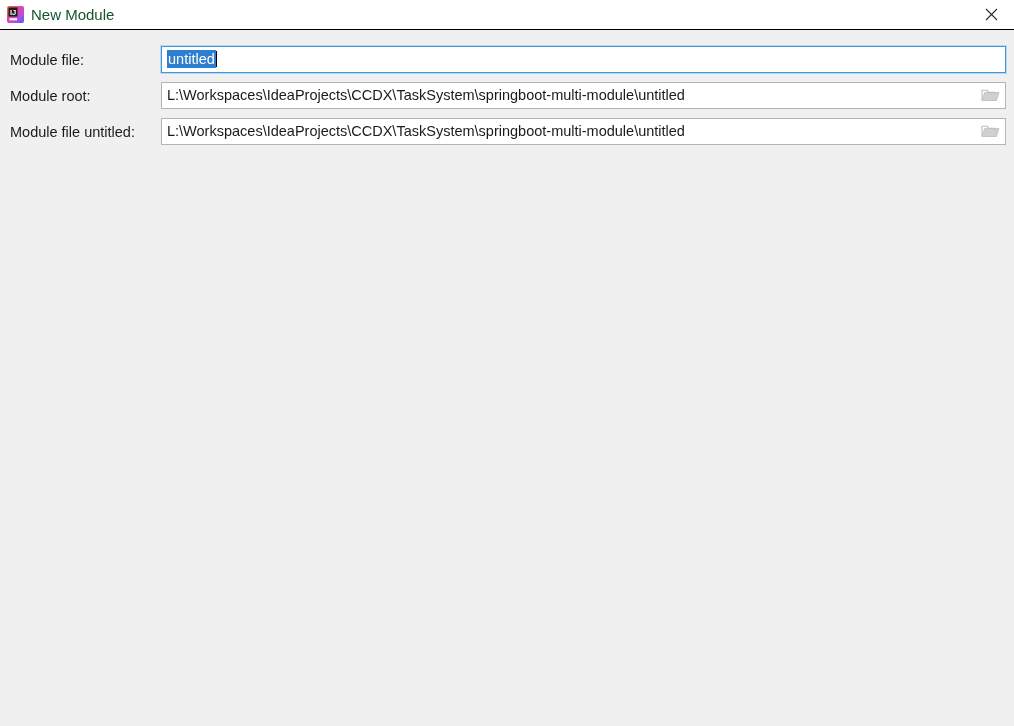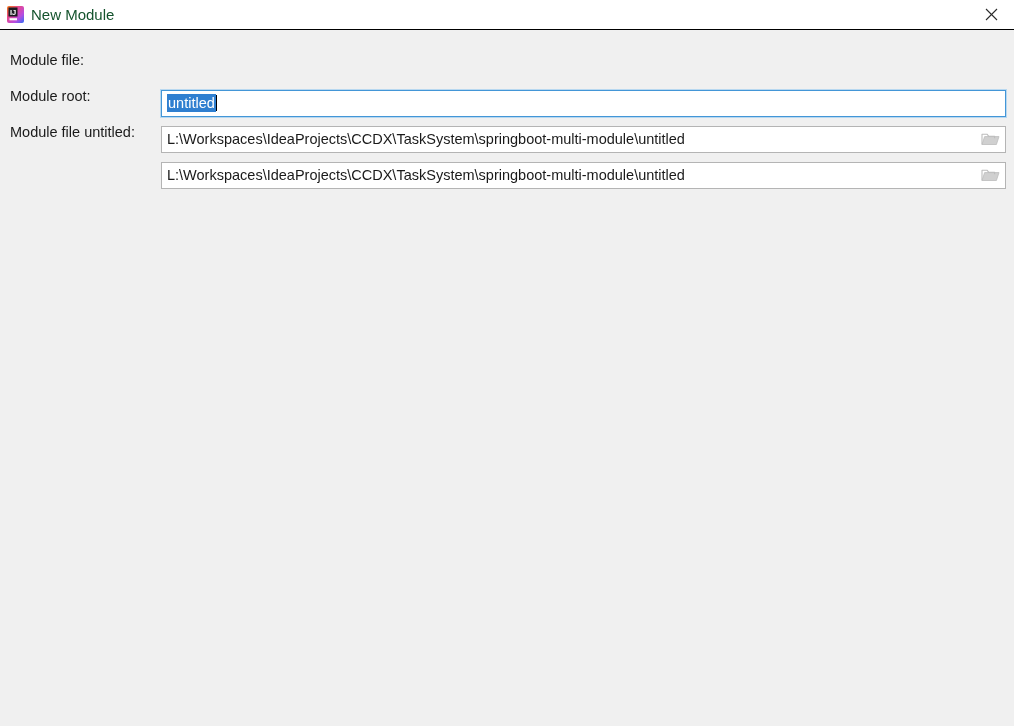--- a/index.html
+++ b/index.html
@@ -83,21 +83,20 @@
   }
   .form-field {
     position: absolute;
     left: 161px;
     width: 845px;
     height: 27px;
     box-sizing: border-box;
     background: #ffffff;
     border: 1px solid #b4b4b4;
     top: 1px;
-    margin-top: 44px;
   }
   .form-field.focused {
     border: 1px solid #4396d7;
     box-shadow: 0 0 0 1px #b8d8f0;
   }
   .field-text {
     position: absolute;
     left: 5px;
     top: 0;
     height: 25px;

